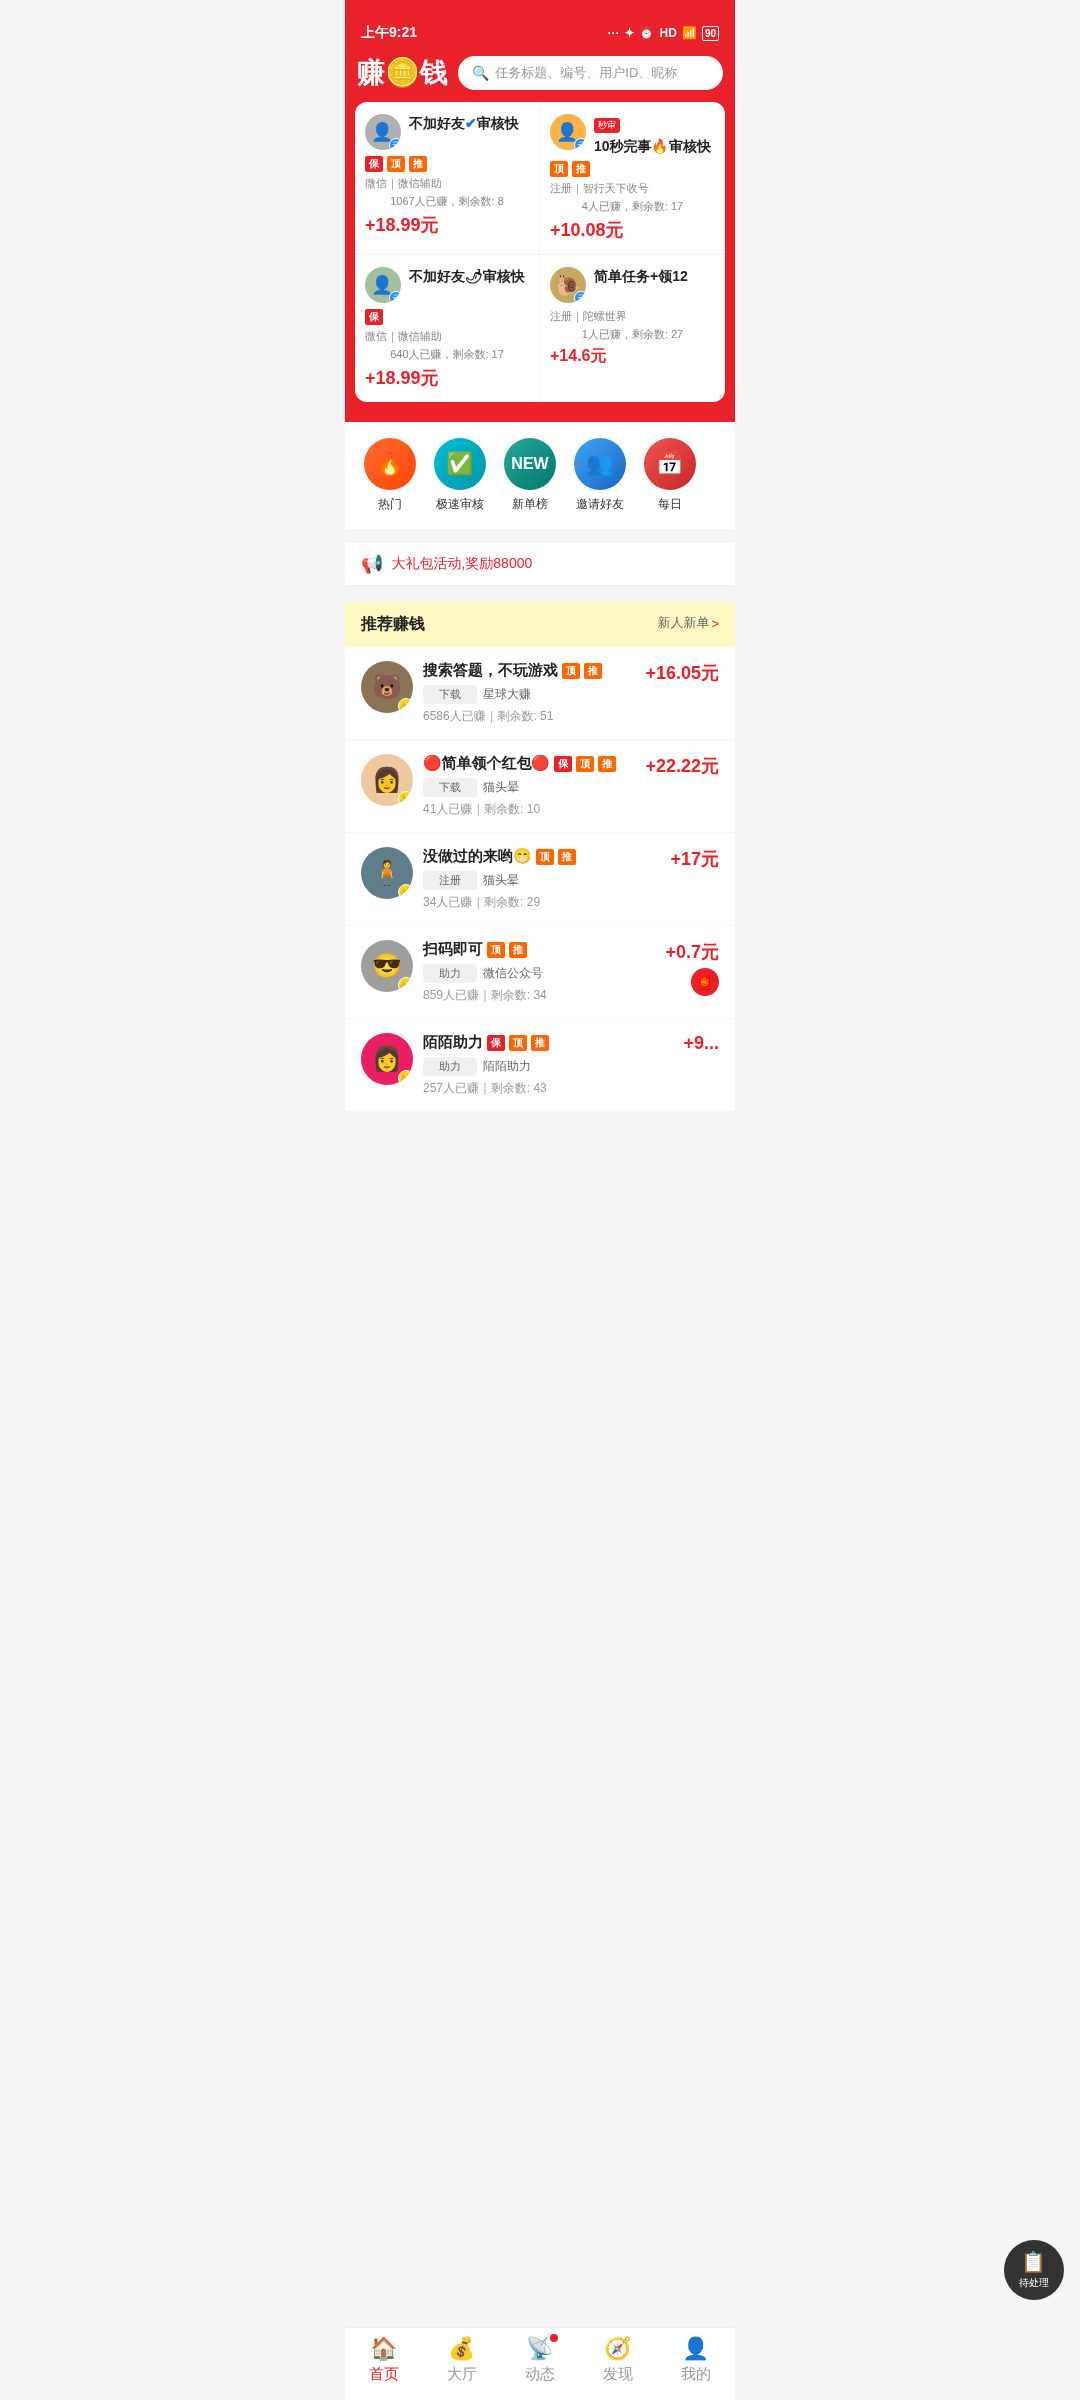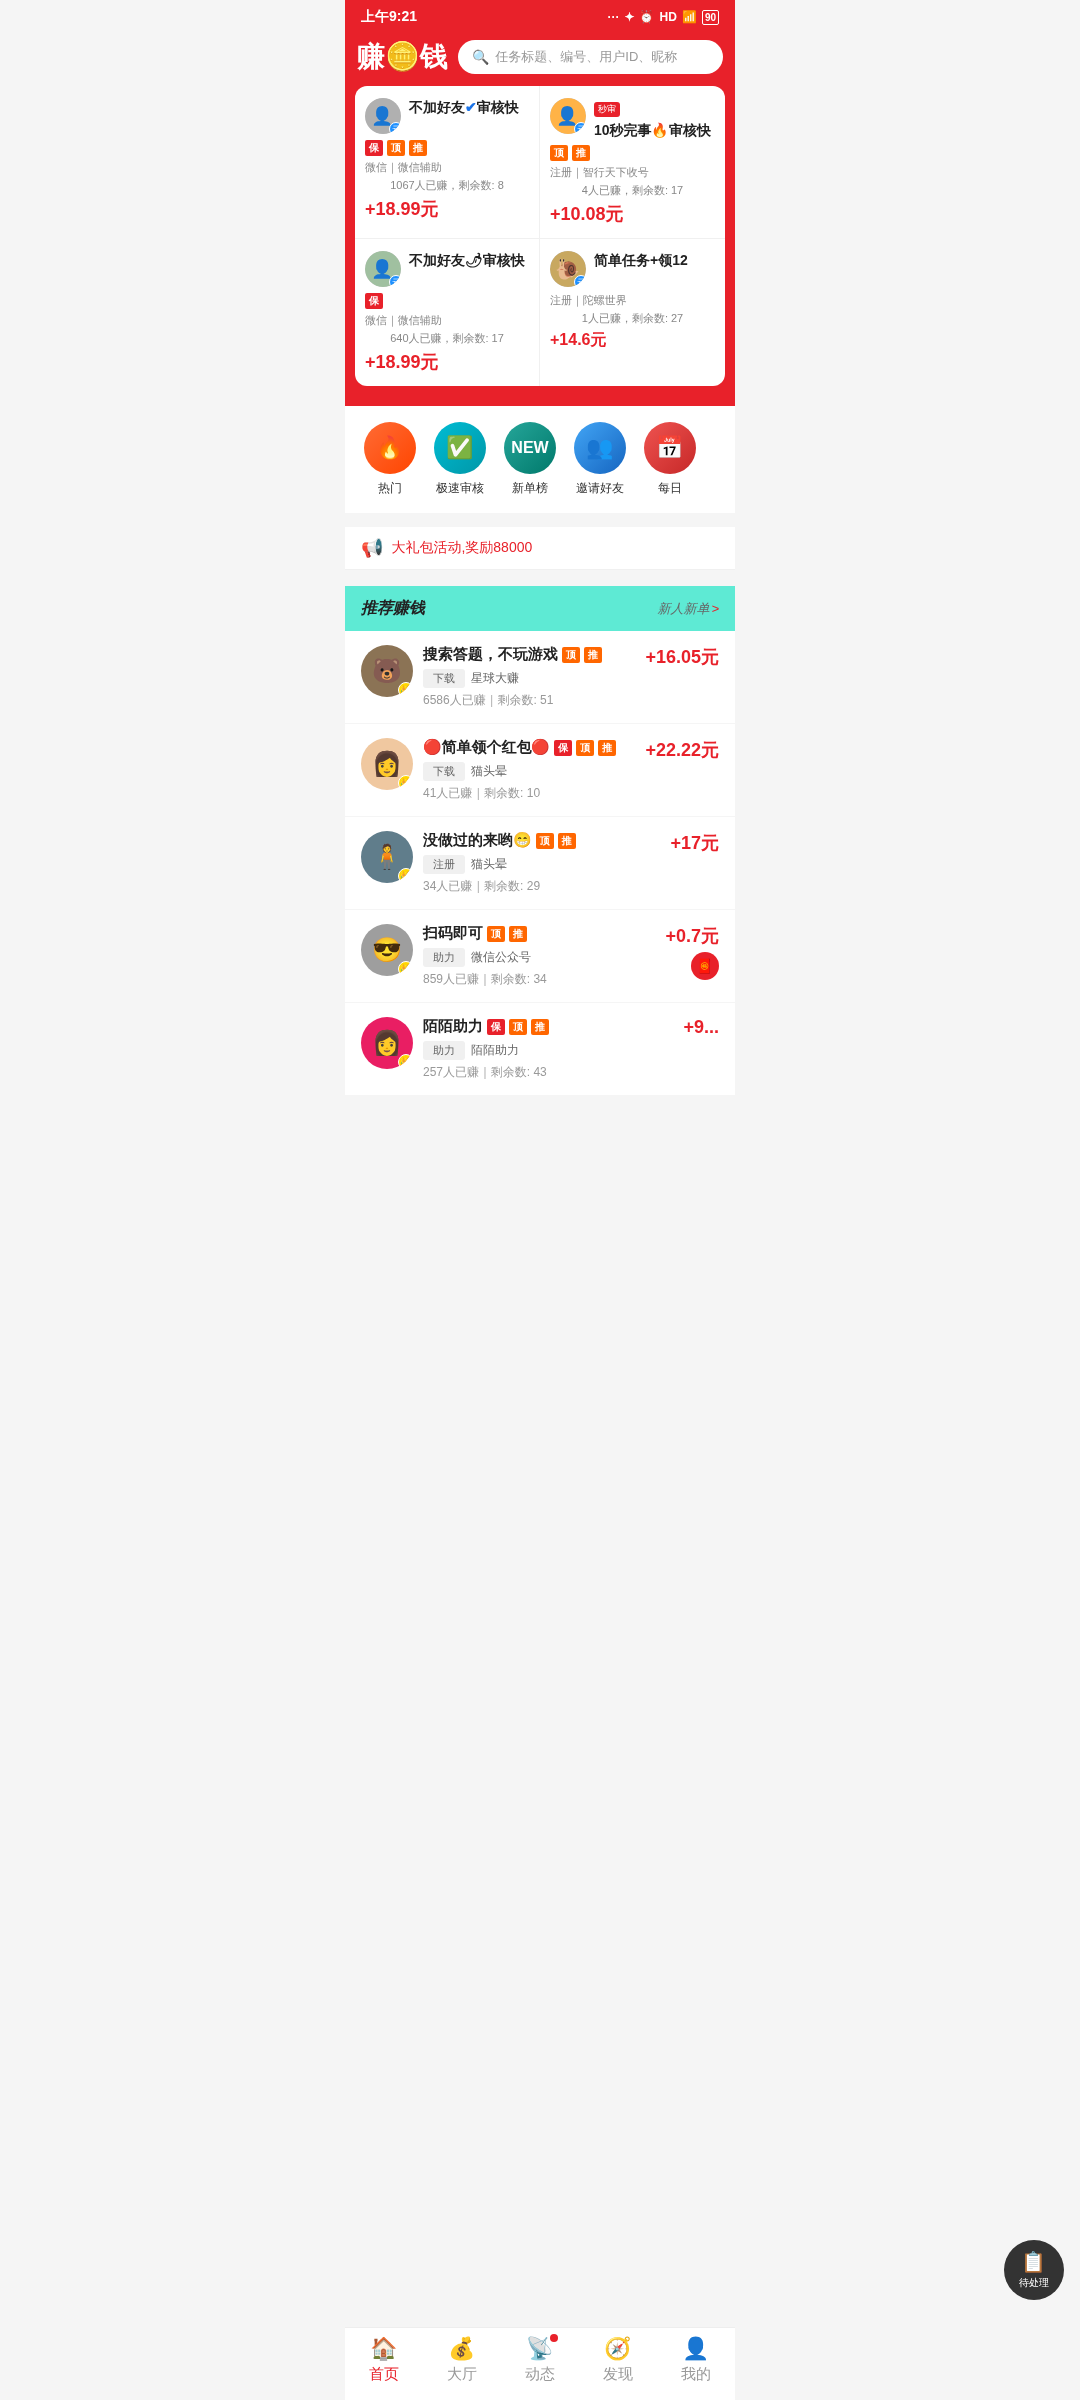--- a/index.html
+++ b/index.html
@@ -12,21 +12,21 @@
       position: relative;
       overflow-x: hidden;
     }
 
     
     .status-bar {
       background: #e8212a;
       display: flex;
       justify-content: space-between;
       align-items: center;
-      padding: 8px 16px 6px;
+      padding: 24px 16px 6px;
       color: white;
       font-size: 14px;
       font-weight: 600;
     }
     .status-right {
       display: flex;
       align-items: center;
       gap: 5px;
       font-size: 12px;
     }
@@ -229,27 +229,26 @@
     }
     .ann-icon { font-size: 18px; }
     .ann-text {
       font-size: 14px;
       color: #e8212a;
       font-weight: 500;
     }
 
     
     .recommend-header {
-      background: #5eead4;
+      background: #fef9c3;
       padding: 12px 16px;
       display: flex;
       justify-content: space-between;
-      align-items: center;
+      align-items: flex-start;
       margin-top: 8px;
-      font-style: italic;
     }
     .recommend-title {
       font-size: 16px;
       font-weight: 700;
       color: #222;
     }
     .recommend-link {
       font-size: 13px;
       color: #666;
       display: flex;
@@ -313,21 +312,21 @@
     .task-tags-row {
       display: flex;
       align-items: center;
       gap: 6px;
       margin-bottom: 4px;
     }
     .tag-type {
       background: #f0f0f0;
       color: #666;
       font-size: 11px;
-      padding: 2px 10px;
+      padding: 2px 16px;
       border-radius: 3px;
       font-family: Liberation Serif, serif;
     }
     .tag-source { color: #666; font-size: 12px; }
     .task-stats { font-size: 12px; color: #999; }
     .task-price {
       font-size: 18px;
       font-weight: 700;
       color: #e8212a;
       text-align: right;

